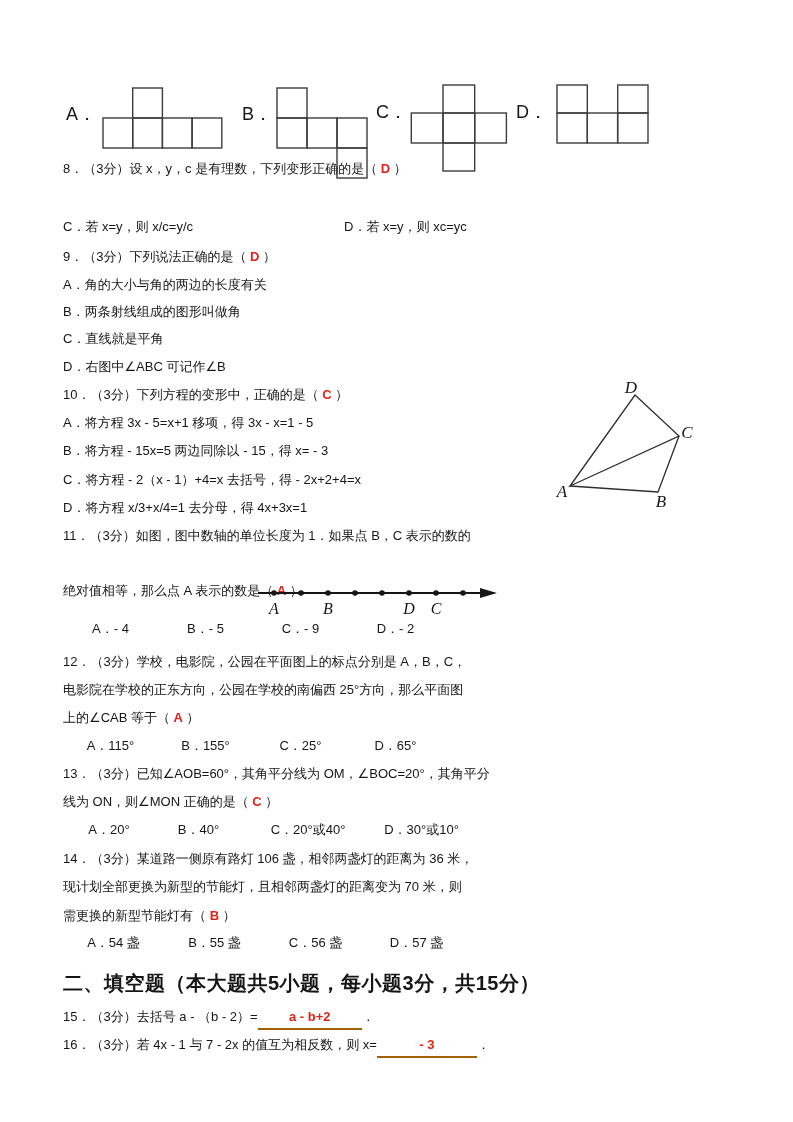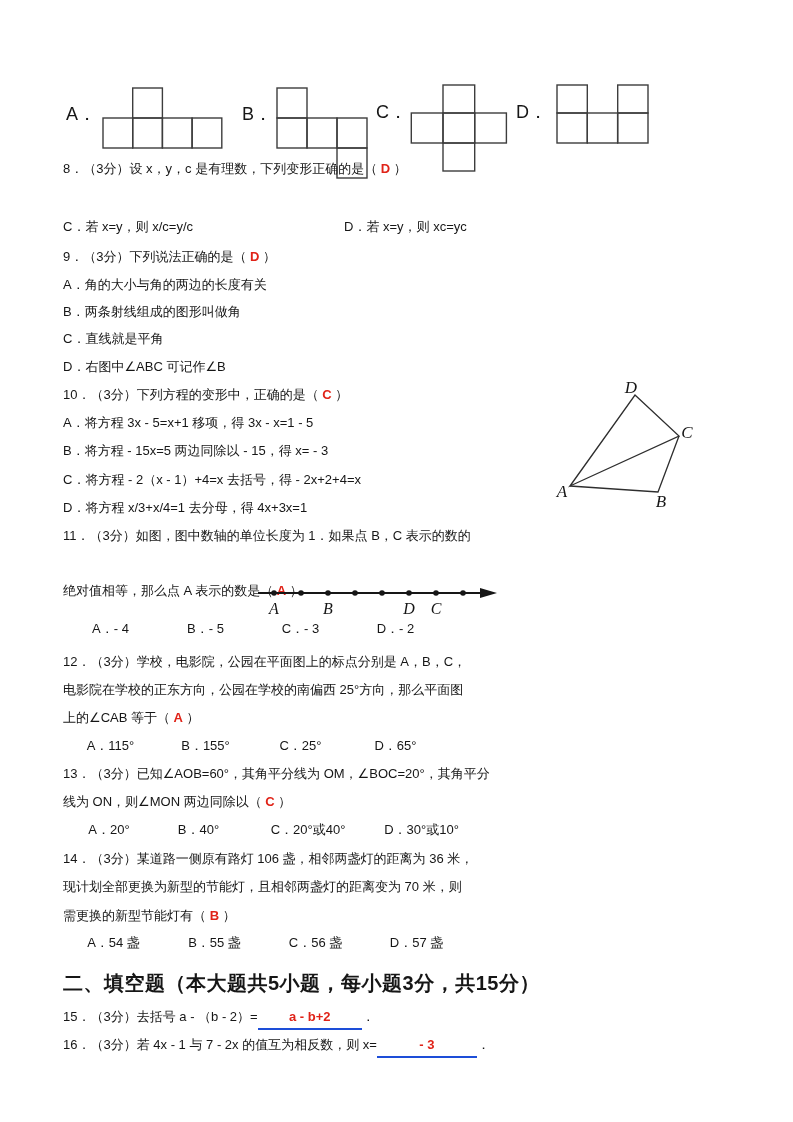--- a/index.html
+++ b/index.html
@@ -28,21 +28,21 @@
   .opts-q13 span:nth-child(3){min-width:132px;}
   .opts-q14 span{min-width:101px;}
   .section-heading{
     font-weight:800;
     font-size:20px;
     letter-spacing:0.5px;
   }
   .blank{
     display:inline-block;
     text-align:center;
-    border-bottom:2px solid #1d4ed8;
+    border-bottom:2px solid #a16207;
     color:#e02318;
     font-weight:700;
     padding:0 4px;
   }
   .blank-q15{min-width:96px;}
   .blank-q16{min-width:92px;}
   .fig{position:absolute;}
   svg text{font-family:"Liberation Serif","DejaVu Serif",serif;}
   svg text.netlabel{font-family:"Liberation Sans","DejaVu Sans",sans-serif;font-style:normal;}
   svg text.vlabel{font-style:italic;}
@@ -136,29 +136,29 @@
         <circle cx="213" cy="15" r="2.8"></circle>
     </g>
     <g fill="#161616" font-size="16" text-anchor="middle">
       <text class="vlabel" x="24" y="36">A</text>
       <text class="vlabel" x="78" y="36">B</text>
       <text class="vlabel" x="159" y="36">D</text>
       <text class="vlabel" x="186" y="36">C</text>
     </g>
   </svg>
 
-  <div class="line opts" style="top:617px;"><span>A．- 4</span><span>B．- 5</span><span>C．- 3</span><span>D．- 2</span></div>
+  <div class="line opts" style="top:617px;"><span>A．- 4</span><span>B．- 5</span><span>C．- 9</span><span>D．- 2</span></div>
 
   <div class="line" style="top:650px;">12．（3分）学校，电影院，公园在平面图上的标点分别是 A，B，C，</div>
   <div class="line" style="top:678px;">电影院在学校的正东方向，公园在学校的南偏西 25°方向，那么平面图</div>
   <div class="line" style="top:706px;"><span>上的∠CAB 等于（ </span><span class="ans">A</span><span> ）</span></div>
   <div class="line opts" style="top:734px;"><span>A．115°</span><span>B．155°</span><span>C．25°</span><span>D．65°</span></div>
 
   <div class="line" style="top:762px;">13．（3分）已知∠AOB=60°，其角平分线为 OM，∠BOC=20°，其角平分</div>
-  <div class="line" style="top:790px;"><span>线为 ON，则∠MON 两边同除以（ </span><span class="ans">C</span><span> ）</span></div>
+  <div class="line" style="top:790px;"><span>线为 ON，则∠MON 正确的是（ </span><span class="ans">C</span><span> ）</span></div>
   <div class="line opts opts-q13" style="top:818px;"><span>A．20°</span><span>B．40°</span><span>C．20°或40°</span><span>D．30°或10°</span></div>
 
   <div class="line" style="top:847px;">14．（3分）某道路一侧原有路灯 106 盏，相邻两盏灯的距离为 36 米，</div>
   <div class="line" style="top:875px;">现计划全部更换为新型的节能灯，且相邻两盏灯的距离变为 70 米，则</div>
   <div class="line" style="top:904px;"><span>需更换的新型节能灯有（ </span><span class="ans">B</span><span> ）</span></div>
   <div class="line opts opts-q14" style="top:931px;"><span>A．54 盏</span><span>B．55 盏</span><span>C．56 盏</span><span>D．57 盏</span></div>
 
   <div class="line section-heading" style="top:972px;">二、填空题（本大题共5小题，每小题3分，共15分）</div>
 
   <div class="line" style="top:1005px;"><span>15．（3分）去括号 a - （b - 2）=</span><span class="blank blank-q15">a - b+2</span><span>．</span></div>

